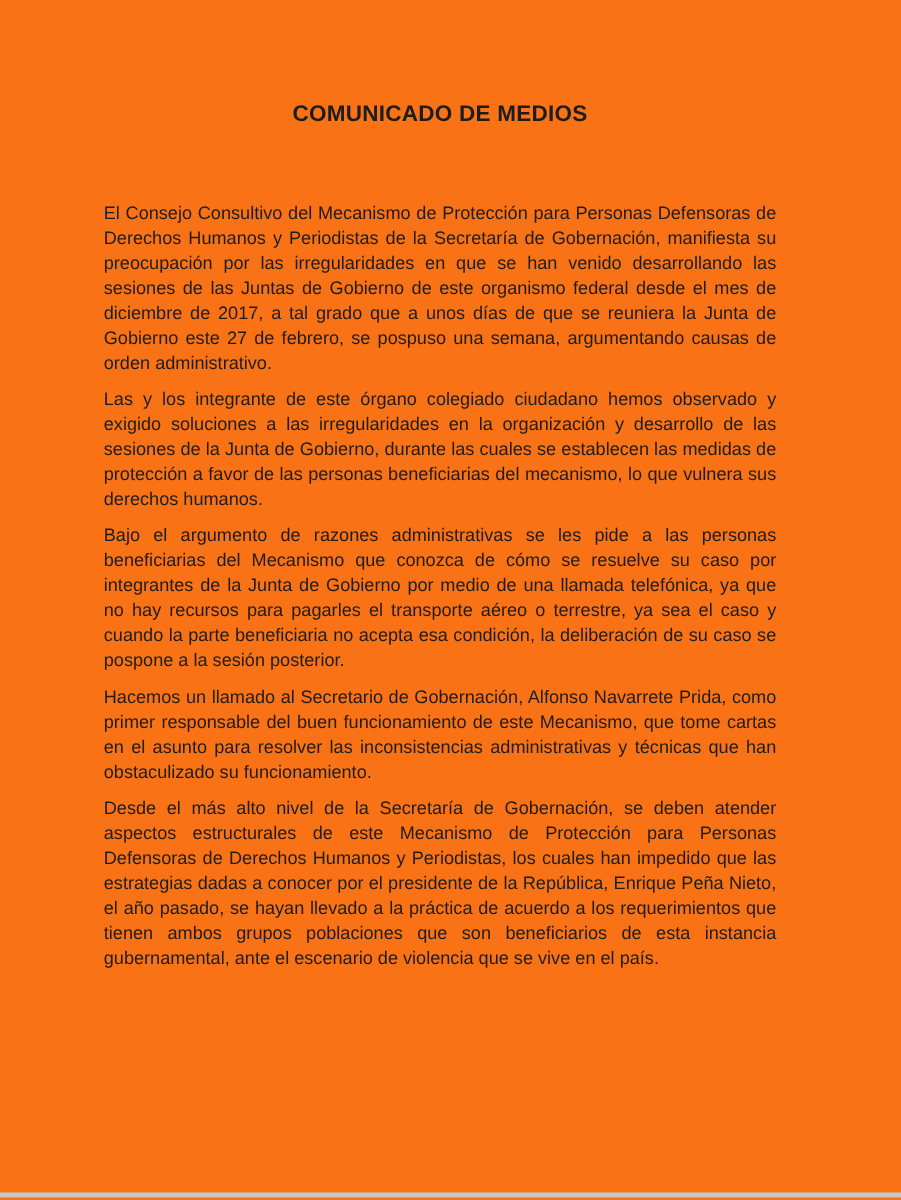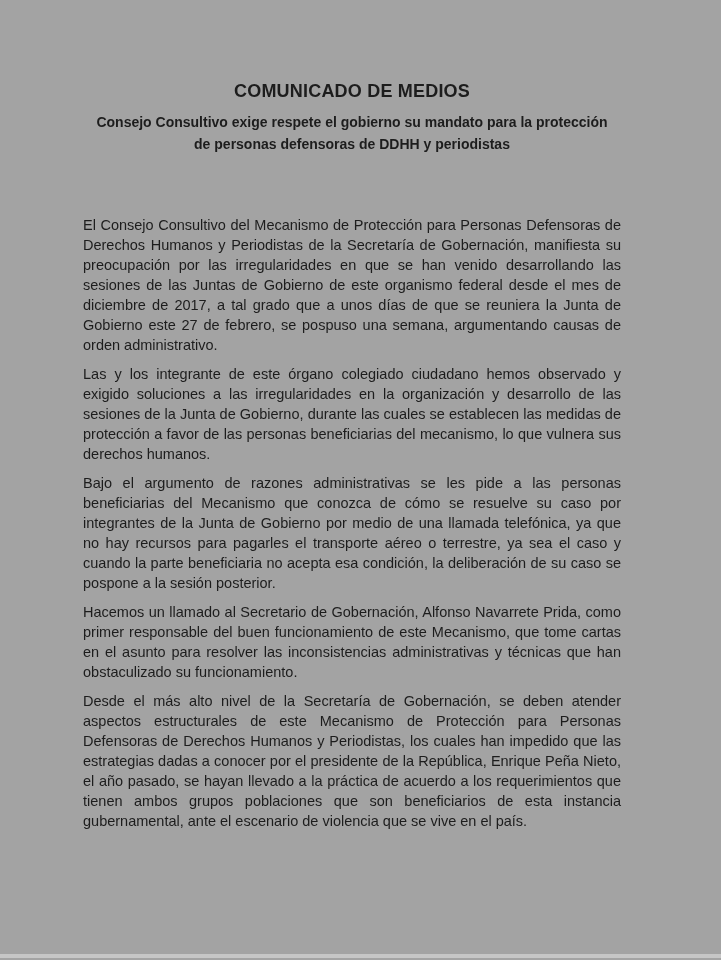--- a/index.html
+++ b/index.html
@@ -10,21 +10,21 @@
     width: 721px;
     height: 960px;
     background: #ffffff;
     font-family: "Liberation Sans", "DejaVu Sans", sans-serif;
     color: #1d1d1d;
   }
   .page {
     position: relative;
     width: 721px;
     height: 960px;
-    background: #a3a3a3;
+    background: #f97316;
     overflow: hidden;
   }
   .content {
     position: absolute;
     left: 83px;
     top: 0;
     width: 538px;
     padding-top: 81px;
   }
   .doc-title {
@@ -72,24 +72,20 @@
 </style>
 </head>
 <body>
 
 <div class="page">
   <div class="content">
 
     <h1 class="doc-title">COMUNICADO DE MEDIOS</h1>
 
 
-    <div class="headline">
-      <div>Consejo Consultivo exige respete el gobierno su mandato para la protección</div>
-      <div>de personas defensoras de DDHH y periodistas</div>
-    </div>
 
     <div class="body-text">
       <p>El Consejo Consultivo del Mecanismo de Protección para Personas Defensoras de Derechos Humanos y Periodistas de la Secretaría de Gobernación, manifiesta su preocupación por las irregularidades en que se han venido desarrollando las sesiones de las Juntas de Gobierno de este organismo federal desde el mes de diciembre de 2017, a tal grado que a unos días de que se reuniera la Junta de Gobierno este 27 de febrero, se pospuso una semana, argumentando causas de orden administrativo.</p>
       <p>Las y los integrante de este órgano colegiado ciudadano hemos observado y exigido soluciones a las irregularidades en la organización y desarrollo de las sesiones de la Junta de Gobierno, durante las cuales se establecen las medidas de protección a favor de las personas beneficiarias del mecanismo, lo que vulnera sus derechos humanos.</p>
       <p>Bajo el argumento de razones administrativas se les pide a las personas beneficiarias del Mecanismo que conozca de cómo se resuelve su caso por integrantes de la Junta de Gobierno por medio de una llamada telefónica, ya que no hay recursos para pagarles el transporte aéreo o terrestre, ya sea el caso y cuando la parte beneficiaria no acepta esa condición, la deliberación de su caso se pospone a la sesión posterior.</p>
       <p>Hacemos un llamado al Secretario de Gobernación, Alfonso Navarrete Prida, como primer responsable del buen funcionamiento de este Mecanismo, que tome cartas en el asunto para resolver las inconsistencias administrativas y técnicas que han obstaculizado su funcionamiento.</p>
       <p>Desde el más alto nivel de la Secretaría de Gobernación, se deben atender aspectos estructurales de este Mecanismo de Protección para Personas Defensoras de Derechos Humanos y Periodistas, los cuales han impedido que las estrategias dadas a conocer por el presidente de la República, Enrique Peña Nieto, el año pasado, se hayan llevado a la práctica de acuerdo a los requerimientos que tienen ambos grupos poblaciones que son beneficiarios de esta instancia gubernamental, ante el escenario de violencia que se vive en el país.</p>
     </div>
 
   </div>

